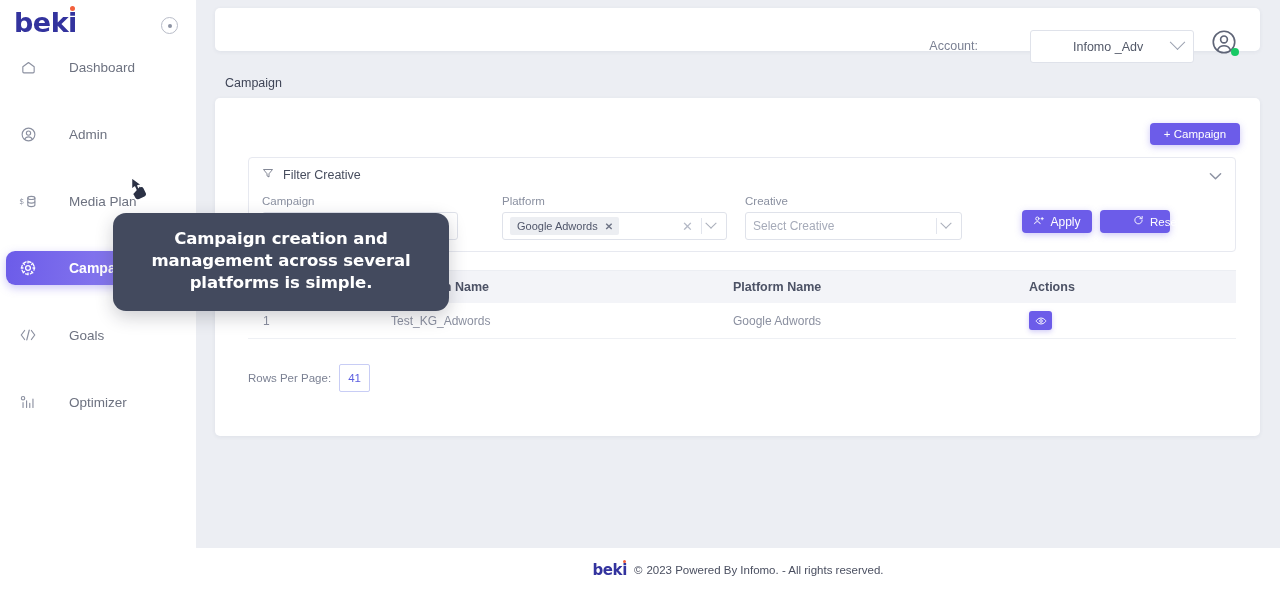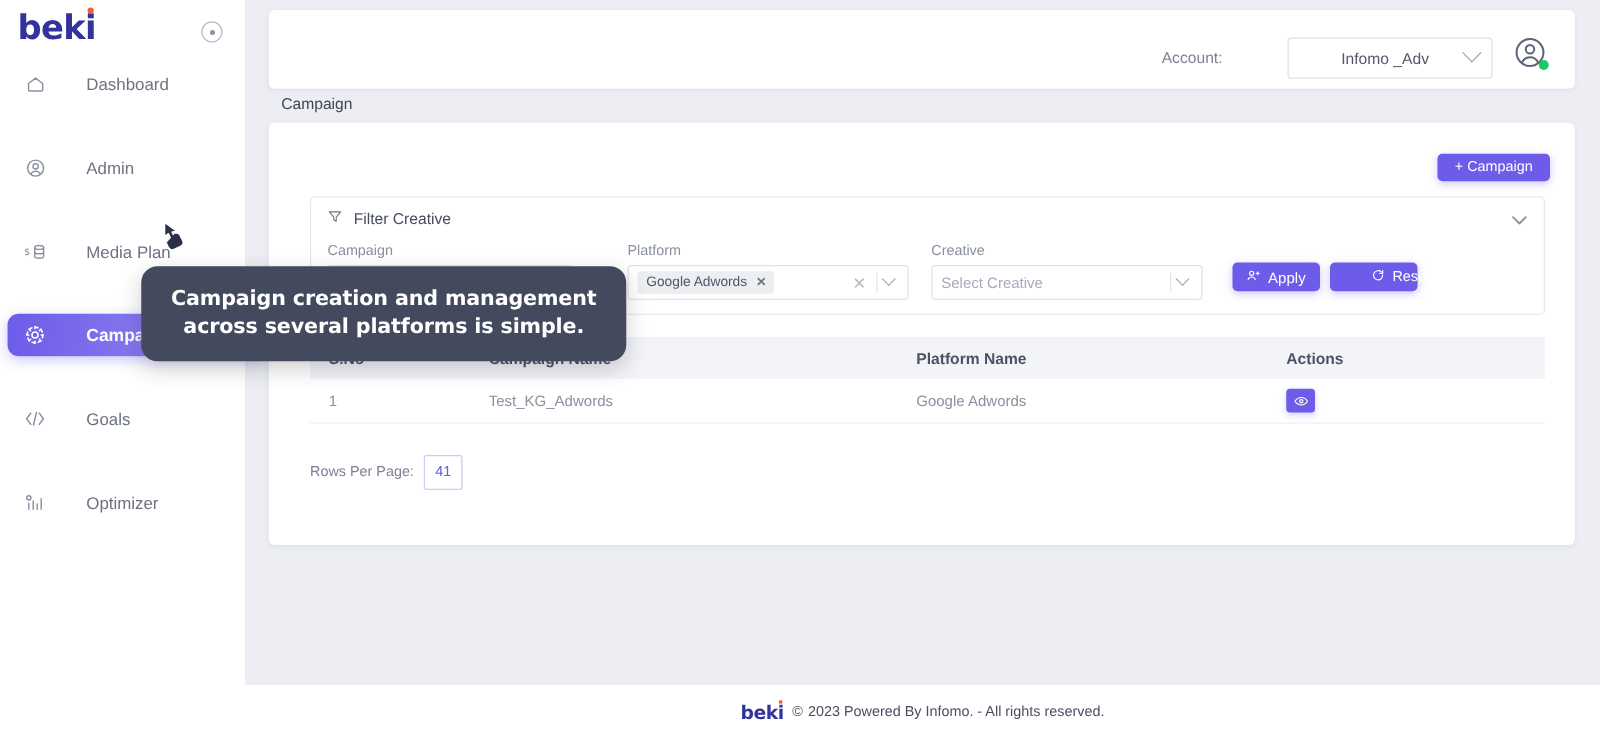--- a/index.html
+++ b/index.html
@@ -109,21 +109,21 @@
     left: 118px; top: 164px;
     width: 40px; height: 48px;
     z-index: 30;
     pointer-events: none;
   }
 
   
   .tooltip {
     position: absolute;
     left: 113px; top: 213px;
-    width: 388px;
+    width: 336px;
     padding: 15px 18px 17px 18px;
     background: #434a5e;
     border-radius: 13px;
     color: #ffffff;
     font-family: "DejaVu Sans", sans-serif;
     font-size: 16.5px;
     font-weight: 700;
     line-height: 1.34;
     text-align: center;
     letter-spacing: -0.1px;
@@ -135,21 +135,21 @@
   .main {
     position: absolute;
     left: 196px; top: 0;
     width: 1084px; height: 592px;
     background: #eceef3;
   }
 
   .topbar {
     position: absolute;
     left: 19px; top: 8px;
-    width: 1045px; height: 63px;
+    width: 1045px; height: 43px;
     background: #ffffff;
     border-radius: 5px;
     box-shadow: 0 1px 4px rgba(40,50,80,0.07);
   }
   .account-label {
     position: absolute;
     right: 282px; top: 31px;
     font-size: 12.5px;
     color: #7b8193;
   }
@@ -215,20 +215,21 @@
     font-family: "Liberation Sans", sans-serif;
     display: inline-flex;
     align-items: center;
     justify-content: center;
     gap: 6px;
   }
   .btn-primary {
     background: #6c5ce9;
     color: #fff;
     box-shadow: 0 2px 7px rgba(108,92,233,0.35);
+    margin-left: 36px;
   }
 
   .add-campaign {
     position: absolute;
     right: 20px; top: 25px;
     width: 90px; height: 22px;
     font-size: 11.5px;
     font-weight: 500;
   }
 

